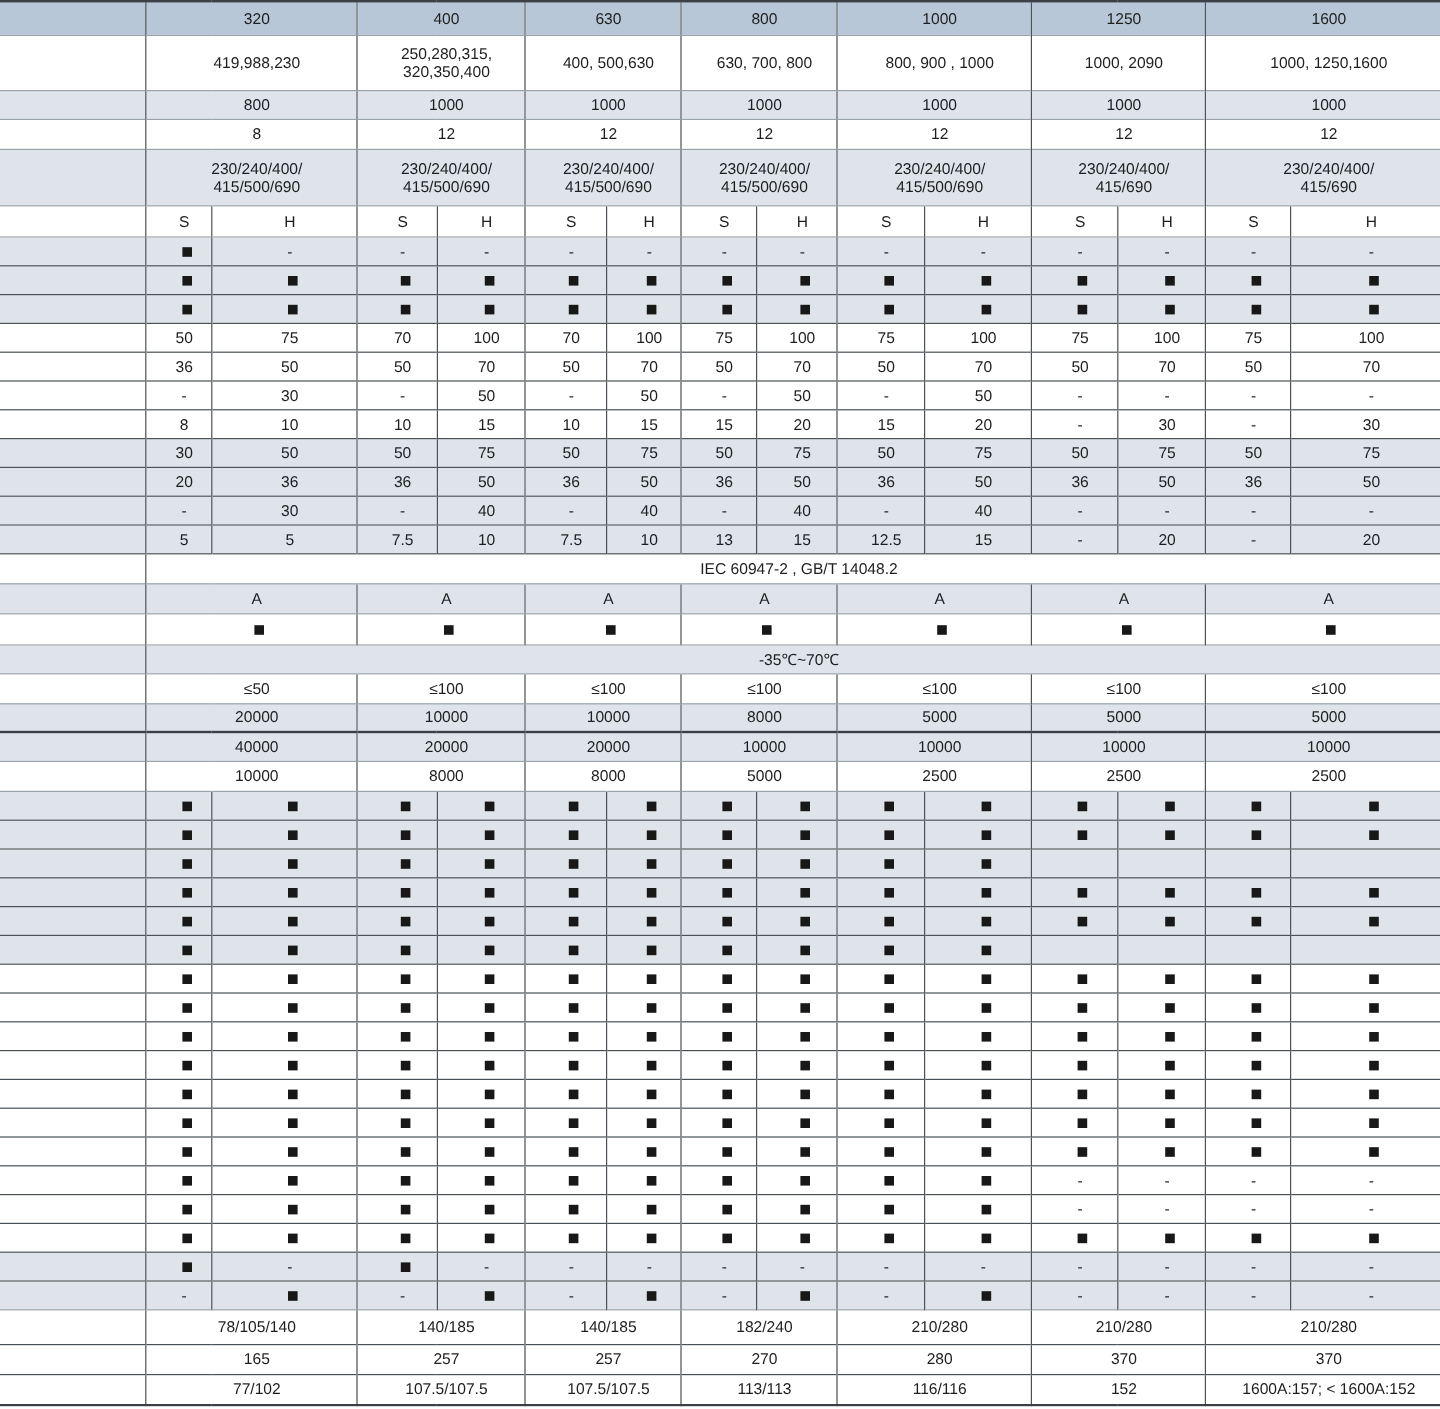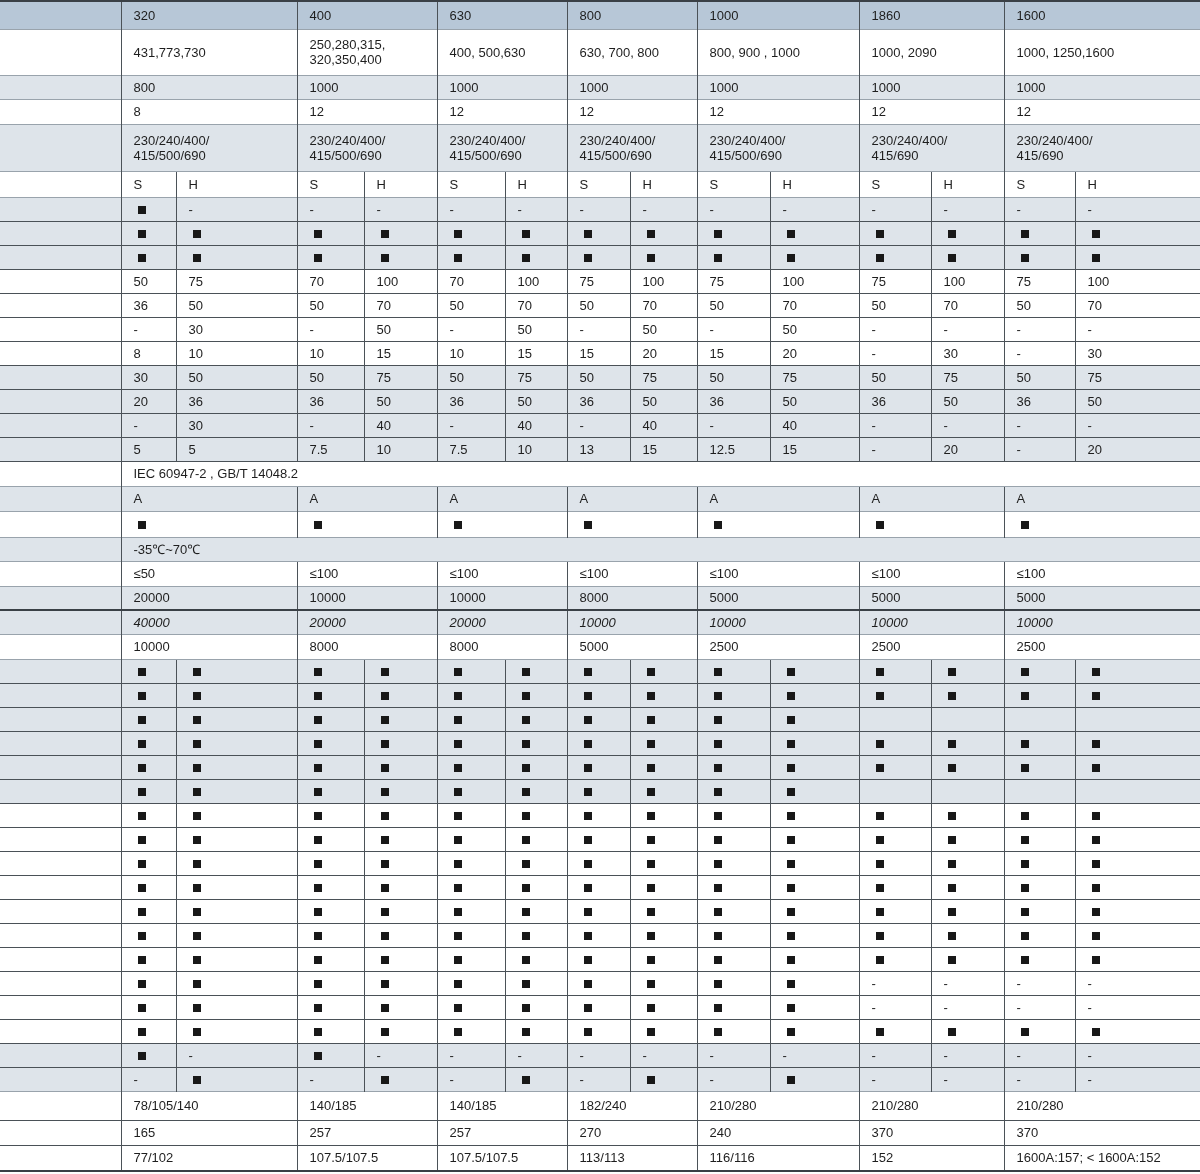--- a/index.html
+++ b/index.html
@@ -1,30 +1,30 @@
 <!DOCTYPE html>
 <html><head>
 <meta charset="utf-8">
 <style>
   html,body{margin:0;padding:0;background:#fff;}
-  #wrap{width:1068px;}
+  #wrap{width:1068px;text-align:center;}
   table{border-collapse:collapse;table-layout:fixed;width:1200px;
         border-top:2px solid #3a4046;border-bottom:2px solid #3a4046;}
   tr{height:24px;}
   td{padding:0 2px 0 12px;font-family:"Liberation Sans",sans-serif;font-size:13px;
      color:#1e1e1e;vertical-align:middle;overflow:hidden;}
   td.lab{padding:0;}
   tr.bg-hdr td{background:#b7c7d7;}
   tr.bg-g td{background:#dee4ea;}
   tr.bg-w td{background:#ffffff;}
   td.maj{border-left:1px solid #4b5258;}
   td.sub{border-left:1px solid #4b5258;}
   tr.line-s td{border-top:1px solid #4a5157;}
   tr.line-l td{border-top:1px solid #99a3ac;}
-  tr.line-s2 td{border-top:2px solid #3a4046;font-style:italic;}
+  tr.line-s2 td{border-top:2px solid #3a4046;}
   tr.line-n td{border-top:none;}
   .pre{white-space:pre-line;line-height:15px;}
   .sq{display:inline-block;width:8px;height:8px;background:#181818;margin-left:4px;}
 </style>
 </head>
 <body>
 
 <div id="wrap">
   <table id="spec">
     <colgroup id="cols">
@@ -45,26 +45,26 @@
         <col style="width: 125px;">
       </colgroup>
     <tbody id="tb">
         <tr class="bg-hdr line-n" style="height: 28px;">
           <td class="lab"></td>
           <td colspan="2" class="cell maj pre">320</td>
           <td colspan="2" class="cell maj pre">400</td>
           <td colspan="2" class="cell maj pre">630</td>
           <td colspan="2" class="cell maj pre">800</td>
           <td colspan="2" class="cell maj pre">1000</td>
-          <td colspan="2" class="cell maj pre">1860</td>
+          <td colspan="2" class="cell maj pre">1250</td>
           <td colspan="2" class="cell maj pre">1600</td>
         </tr>
         <tr class="bg-w line-l" style="height: 46px;">
           <td class="lab"></td>
-          <td colspan="2" class="cell maj pre">431,773,730</td>
+          <td colspan="2" class="cell maj pre">419,988,230</td>
           <td colspan="2" class="cell maj pre">250,280,315,
 320,350,400</td>
           <td colspan="2" class="cell maj pre">400, 500,630</td>
           <td colspan="2" class="cell maj pre">630, 700, 800</td>
           <td colspan="2" class="cell maj pre">800,  900 , 1000</td>
           <td colspan="2" class="cell maj pre">1000, 2090</td>
           <td colspan="2" class="cell maj pre">1000, 1250,1600</td>
         </tr>
         <tr class="bg-g line-l">
           <td class="lab"></td>
@@ -690,21 +690,21 @@
           <td colspan="2" class="cell maj pre">210/280</td>
           <td colspan="2" class="cell maj pre">210/280</td>
           <td colspan="2" class="cell maj pre">210/280</td>
         </tr>
         <tr class="bg-w line-s" style="height: 25px;">
           <td class="lab"></td>
           <td colspan="2" class="cell maj pre">165</td>
           <td colspan="2" class="cell maj pre">257</td>
           <td colspan="2" class="cell maj pre">257</td>
           <td colspan="2" class="cell maj pre">270</td>
-          <td colspan="2" class="cell maj pre">240</td>
+          <td colspan="2" class="cell maj pre">280</td>
           <td colspan="2" class="cell maj pre">370</td>
           <td colspan="2" class="cell maj pre">370</td>
         </tr>
         <tr class="bg-w line-s" style="height: 26px;">
           <td class="lab"></td>
           <td colspan="2" class="cell maj pre">77/102</td>
           <td colspan="2" class="cell maj pre">107.5/107.5</td>
           <td colspan="2" class="cell maj pre">107.5/107.5</td>
           <td colspan="2" class="cell maj pre">113/113</td>
           <td colspan="2" class="cell maj pre">116/116</td>

